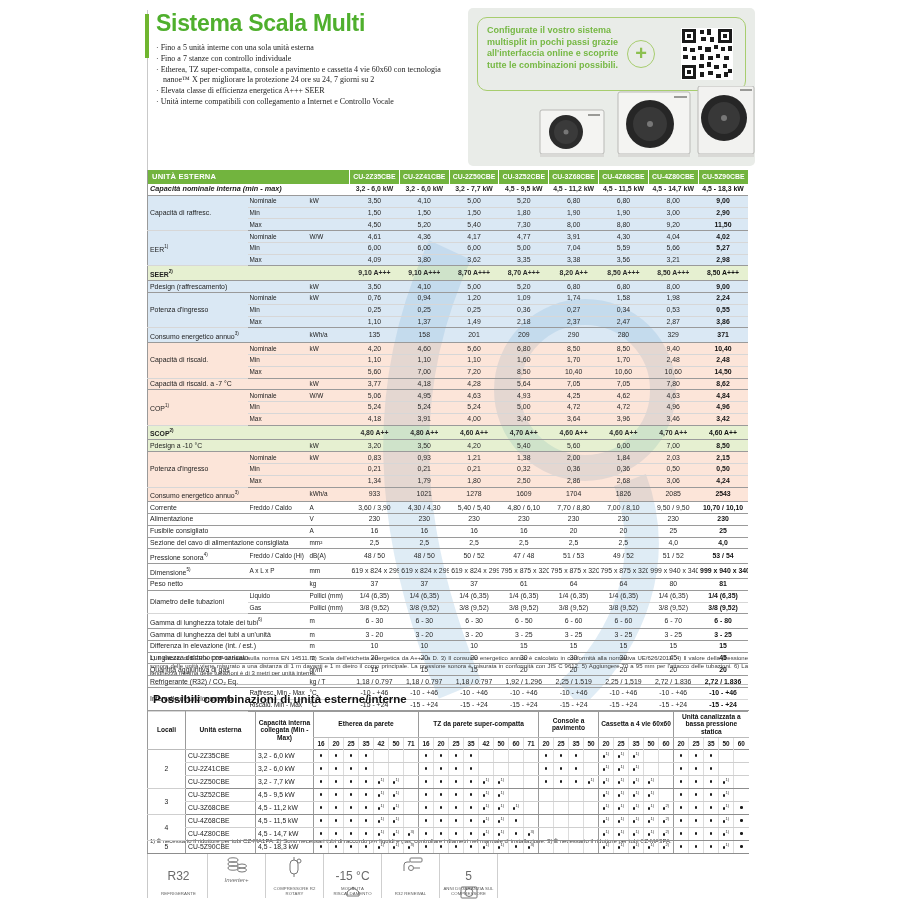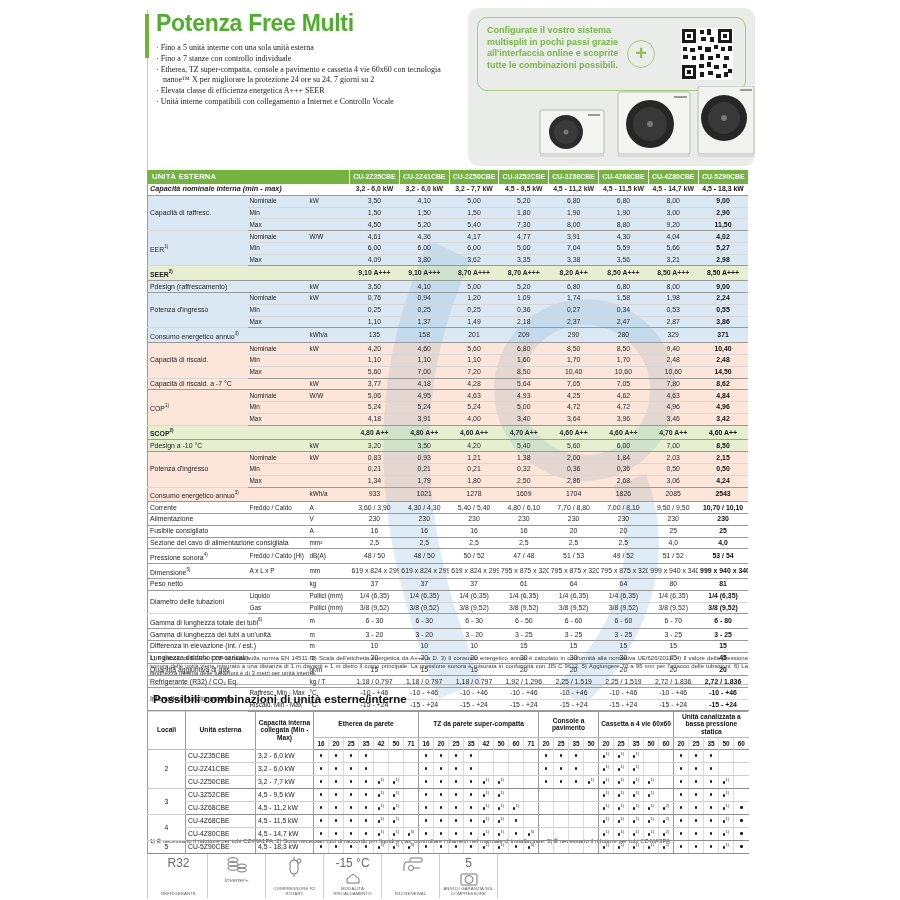--- a/index.html
+++ b/index.html
@@ -11,21 +11,21 @@
   
   .hdr{position:absolute;left:156px;top:10px;width:300px;}
   .title{font-size:23px;font-weight:bold;color:#4faf2d;letter-spacing:-0.3px;}
   .novita{margin-top:7px;font-size:10.5px;font-weight:bold;}
   .novita .tag{color:#4faf2d;margin-right:4px;}
   .bullets{margin:6px 0 0 0;padding:0;list-style:none;font-size:8px;line-height:10.8px;color:#1c1c1c;}
   .bullets li{padding-left:7px;text-indent:-7px;font-family:Liberation Serif, serif;}
   .bullets li:before{content:"· ";}
 
   
-  .promo{position:absolute;left:468px;top:8px;width:287px;height:158px;background:#e9ece8;border-radius:11px;}
+  .promo{position:absolute;left:468px;top:8px;width:287px;height:158px;background:#e9ece8;border-radius:5px;}
   .promo-box{position:absolute;left:9px;top:9px;right:9px;height:72px;border:1.5px solid #a7cd6e;border-radius:10px;}
   .promo-text{position:absolute;left:9px;top:7px;width:150px;font-size:9px;line-height:11.5px;font-weight:bold;color:#76b844;}
   .plus-circle{position:absolute;right:90px;top:22px;width:26px;height:26px;border:1.5px solid #a7cd6e;border-radius:50%;
                color:#8cc050;font-size:20px;line-height:25px;text-align:center;font-weight:bold;}
   .qr{position:absolute;right:12px;top:10px;}
   .units{position:absolute;left:0;bottom:6px;width:287px;height:74px;}
 
   
   .wm{position:absolute;left:330px;top:220px;z-index:0;pointer-events:none;}
 
@@ -65,35 +65,35 @@
   table.combo .gl{border-left:1px solid #9a9a9a;}
   table.combo .sl{border-left:1px solid #dcdcdc;}
   table.combo thead tr.gr th{border-bottom:1px solid #bbb;}
   table.combo thead{border-bottom:1px solid #8d8d8d;}
   .dot{display:inline-block;width:2.6px;height:2.6px;background:#1a1a1a;border-radius:50%;vertical-align:1.5px;}
   .dsup{font-size:4.2px;vertical-align:4px;color:#333;}
 
   
   .badges{position:absolute;left:150px;top:854px;height:44px;display:flex;z-index:1;}
   .badge{width:57px;height:44px;border-right:1px solid #cfcfcf;position:relative;text-align:center;color:#5a5a5a;}
-  .badge .big{font-size:12px;color:#6a6a6a;line-height:13px;margin-top:3px;font-weight:normal;}
+  .badge .big{font-size:12px;color:#6a6a6a;line-height:13px;margin-top:16px;font-weight:normal;}
   .badge .script{font-size:6px;font-style:italic;color:#6a6a6a;}
   .badge .lab{position:absolute;left:1px;right:1px;bottom:2px;font-size:4.3px;line-height:5px;color:#5a5a5a;
               text-transform:uppercase;letter-spacing:.1px;}
   .badge svg{margin-top:3px;}
 </style>
 </head>
 <body>
 
 <div class="page">
   <div class="leftrule"></div>
   <div class="titlebar"></div>
 
   <div class="hdr">
-    <div class="title">Potenza Free Multi</div>
+    <div class="title">Sistema Scala Multi</div>
     <ul class="bullets" id="bullets">
         <li>Fino a 5 unità interne con una sola unità esterna</li>
         <li>Fino a 7 stanze con controllo individuale</li>
         <li>Etherea, TZ super-compatta, console a pavimento e cassetta 4 vie 60x60 con tecnologia nanoe™ X per migliorare la protezione 24 ore su 24, 7 giorni su 2</li>
         <li>Elevata classe di efficienza energetica A+++ SEER</li>
         <li>Unità interne compatibili con collegamento a Internet e Controllo Vocale</li>
       </ul>
   </div>
 
   <div class="promo">

